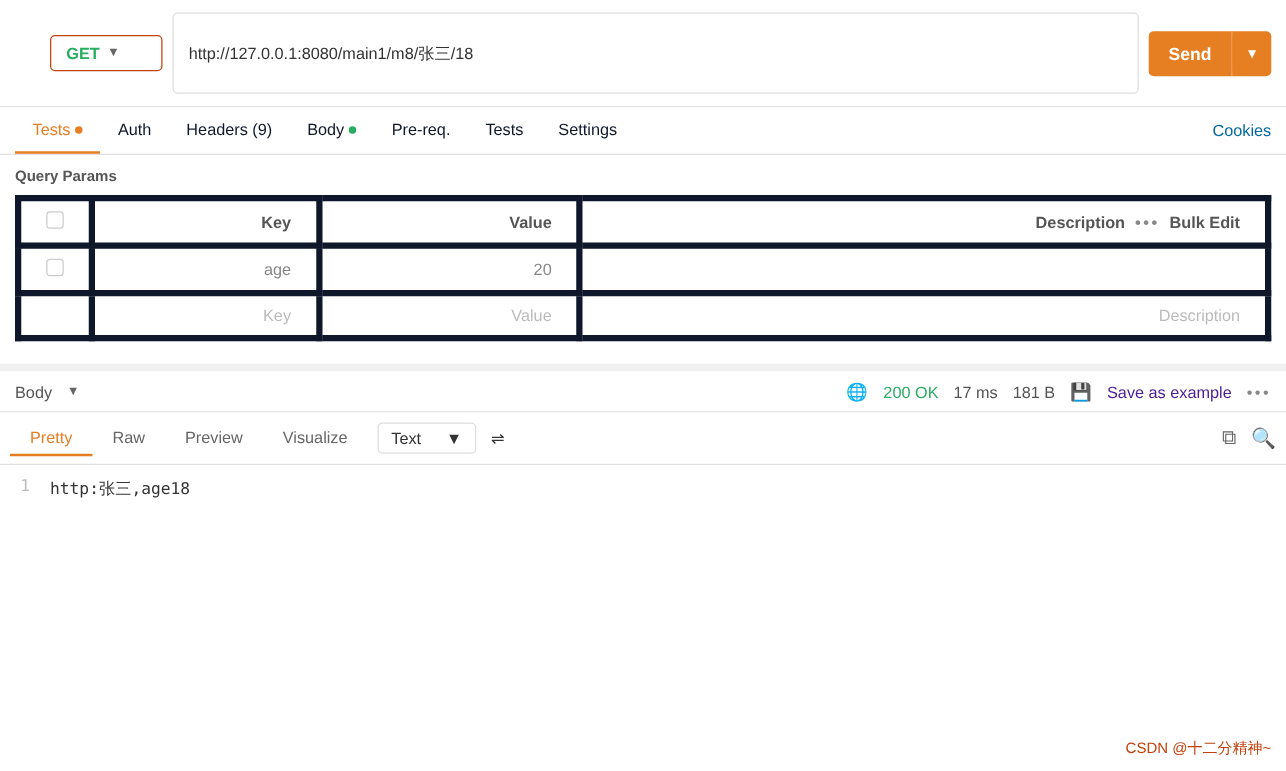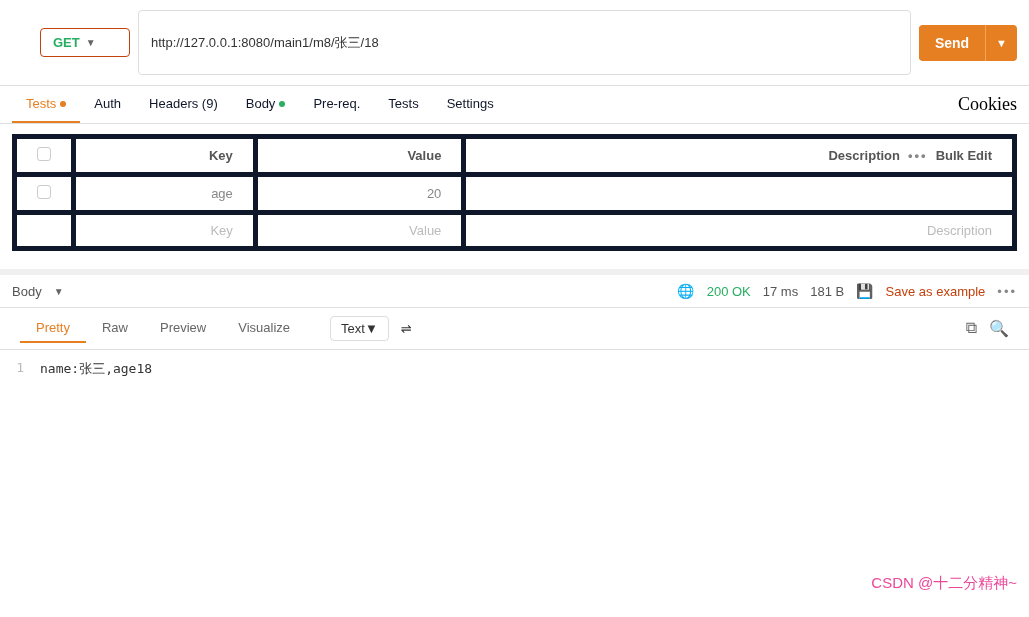--- a/index.html
+++ b/index.html
@@ -27,21 +27,21 @@
     .tabs-bar {
       display: flex; align-items: center; padding: 0 12px; border-bottom: 1px solid #e0e0e0; background: #fff;
     }
     .tab-item {
       padding: 10px 14px; cursor: pointer; color: #0f172a; font-size: 13px; border-bottom: 2px solid transparent; display: flex; align-items: center; gap: 4px;
     }
     .tab-item.active { color: #e67e22; border-bottom: 2px solid #e67e22; font-weight: 500; }
     .dot { width: 6px; height: 6px; border-radius: 50%; display: inline-block; }
     .dot-orange { background: #e67e22; }
     .dot-green { background: #27ae60; }
-    .cookies-link { margin-left: auto; color: #000000; cursor: pointer; font-size: 18px; font-family: Liberation Serif, serif; }
+    .cookies-link { margin-left: auto; color: #0369a1; cursor: pointer; font-size: 13px; }
 
     
     .query-params-section { padding: 10px 12px 0; background: #fff; }
     .query-params-title { font-size: 12px; font-weight: 600; color: #555; margin-bottom: 8px; }
 
     
     .params-table { width: 100%; border-collapse: collapse; border: 1px solid #e0e0e0; }
     .params-table th, .params-table td { border: 5px solid #0f172a; padding: 8px 20px; text-align: right; font-size: 13px; }
     .params-table th { color: #555; font-weight: 600; background: #fff; }
     .params-table td { color: #888; }
@@ -59,44 +59,44 @@
       display: flex; align-items: center; padding: 8px 12px; gap: 12px; border-bottom: 1px solid #e0e0e0;
     }
     .body-label { font-size: 13px; color: #555; font-weight: 500; }
     .chevron-down { color: #666; font-size: 10px; cursor: pointer; }
     .spacer { flex: 1; }
     .status-globe { color: #888; font-size: 14px; }
     .status-ok { color: #27ae60; font-weight: 500; }
     .status-ms { color: #555; }
     .status-size { color: #555; }
     .save-icon { color: #888; font-size: 14px; }
-    .save-example-btn { color: #c2410c; cursor: pointer; font-size: 13px; }
+    .save-example-btn { color: #4c1d95; cursor: pointer; font-size: 13px; }
     .more-dots { color: #888; letter-spacing: 2px; cursor: pointer; }
 
     
     .response-tabs {
-      display: flex; align-items: center; padding: 6px 20px; gap: 0; border-bottom: 1px solid #e0e0e0; background: #fff;
+      display: flex; align-items: center; padding: 6px 8px; gap: 0; border-bottom: 1px solid #e0e0e0; background: #fff;
     }
     .resp-tab { padding: 6px 16px; cursor: pointer; color: #666; font-size: 13px; border-bottom: 2px solid transparent; }
     .resp-tab.active { color: #e67e22; border-bottom: 2px solid #e67e22; }
     .text-dropdown {
-      display: flex; align-items: center; gap: 0; margin-left: 24px; padding: 4px 10px; border: 1px solid #ddd; border-radius: 4px; cursor: pointer; font-size: 13px; background: #fff;
+      display: flex; align-items: center; gap: 20px; margin-left: 8px; padding: 4px 10px; border: 1px solid #ddd; border-radius: 4px; cursor: pointer; font-size: 13px; background: #fff;
     }
     .wrap-icon { margin-left: 12px; cursor: pointer; }
     .resp-actions { margin-left: auto; display: flex; gap: 12px; }
     .resp-action-icon { cursor: pointer; color: #666; font-size: 16px; }
 
     
     .code-area { padding: 10px 0; background: #fff; }
     .code-line { display: flex; align-items: flex-start; }
     .line-num { width: 40px; text-align: right; color: #bbb; padding-right: 16px; font-size: 13px; font-family: monospace; user-select: none; }
     .code-content { font-family: monospace; font-size: 13px; color: #333; }
 
     
-    .watermark { position: fixed; bottom: 24px; right: 12px; color: #ec4899; font-size: 15px; }
+    .watermark { position: fixed; bottom: 10px; right: 12px; color: #c2410c; font-size: 12px; }
   </style>
 </head>
 <body>
 
 <div class="url-bar">
   <div class="method-select">
     <span>GET</span>
     <span class="chevron">▼</span>
   </div>
   <input class="url-input" type="text" value="http://127.0.0.1:8080/main1/m8/张三/18" style="">
@@ -128,20 +128,21 @@
   <div class="tab-item">
     <span>Tests</span>
   </div>
   <div class="tab-item">
     <span>Settings</span>
   </div>
   <span class="cookies-link">Cookies</span>
 </div>
 
 <div class="query-params-section">
+  <div class="query-params-title">Query Params</div>
   <table class="params-table">
     <thead>
       <tr>
         <th class="checkbox-col">
           <span class="checkbox"></span>
         </th>
         <th>Key</th>
         <th>Value</th>
         <th>
           <div class="bulk-edit-col">
@@ -197,18 +198,18 @@
     <span class="wrap-icon">⇌</span>
     <div class="resp-actions">
       <span class="resp-action-icon">⧉</span>
       <span class="resp-action-icon">🔍</span>
     </div>
   </div>
 
   <div class="code-area">
     <div class="code-line">
       <span class="line-num">1</span>
-      <span class="code-content">name:张三,age18</span>
+      <span class="code-content">http:张三,age18</span>
     </div>
   </div>
 </div>
 
 <div class="watermark">CSDN @十二分精神~</div>
 
 </body></html>

